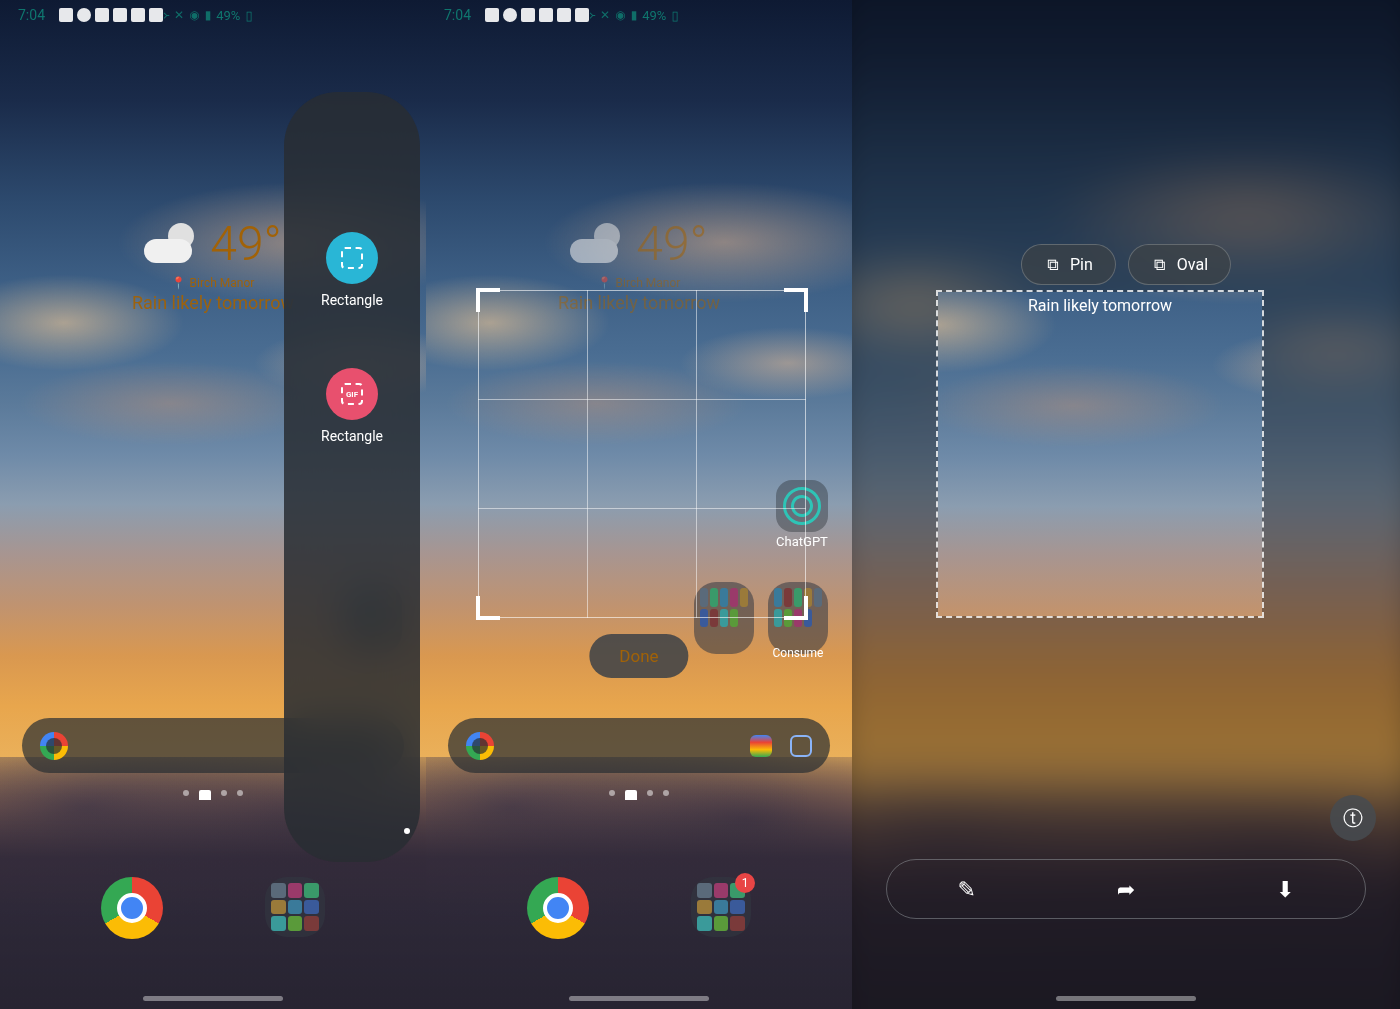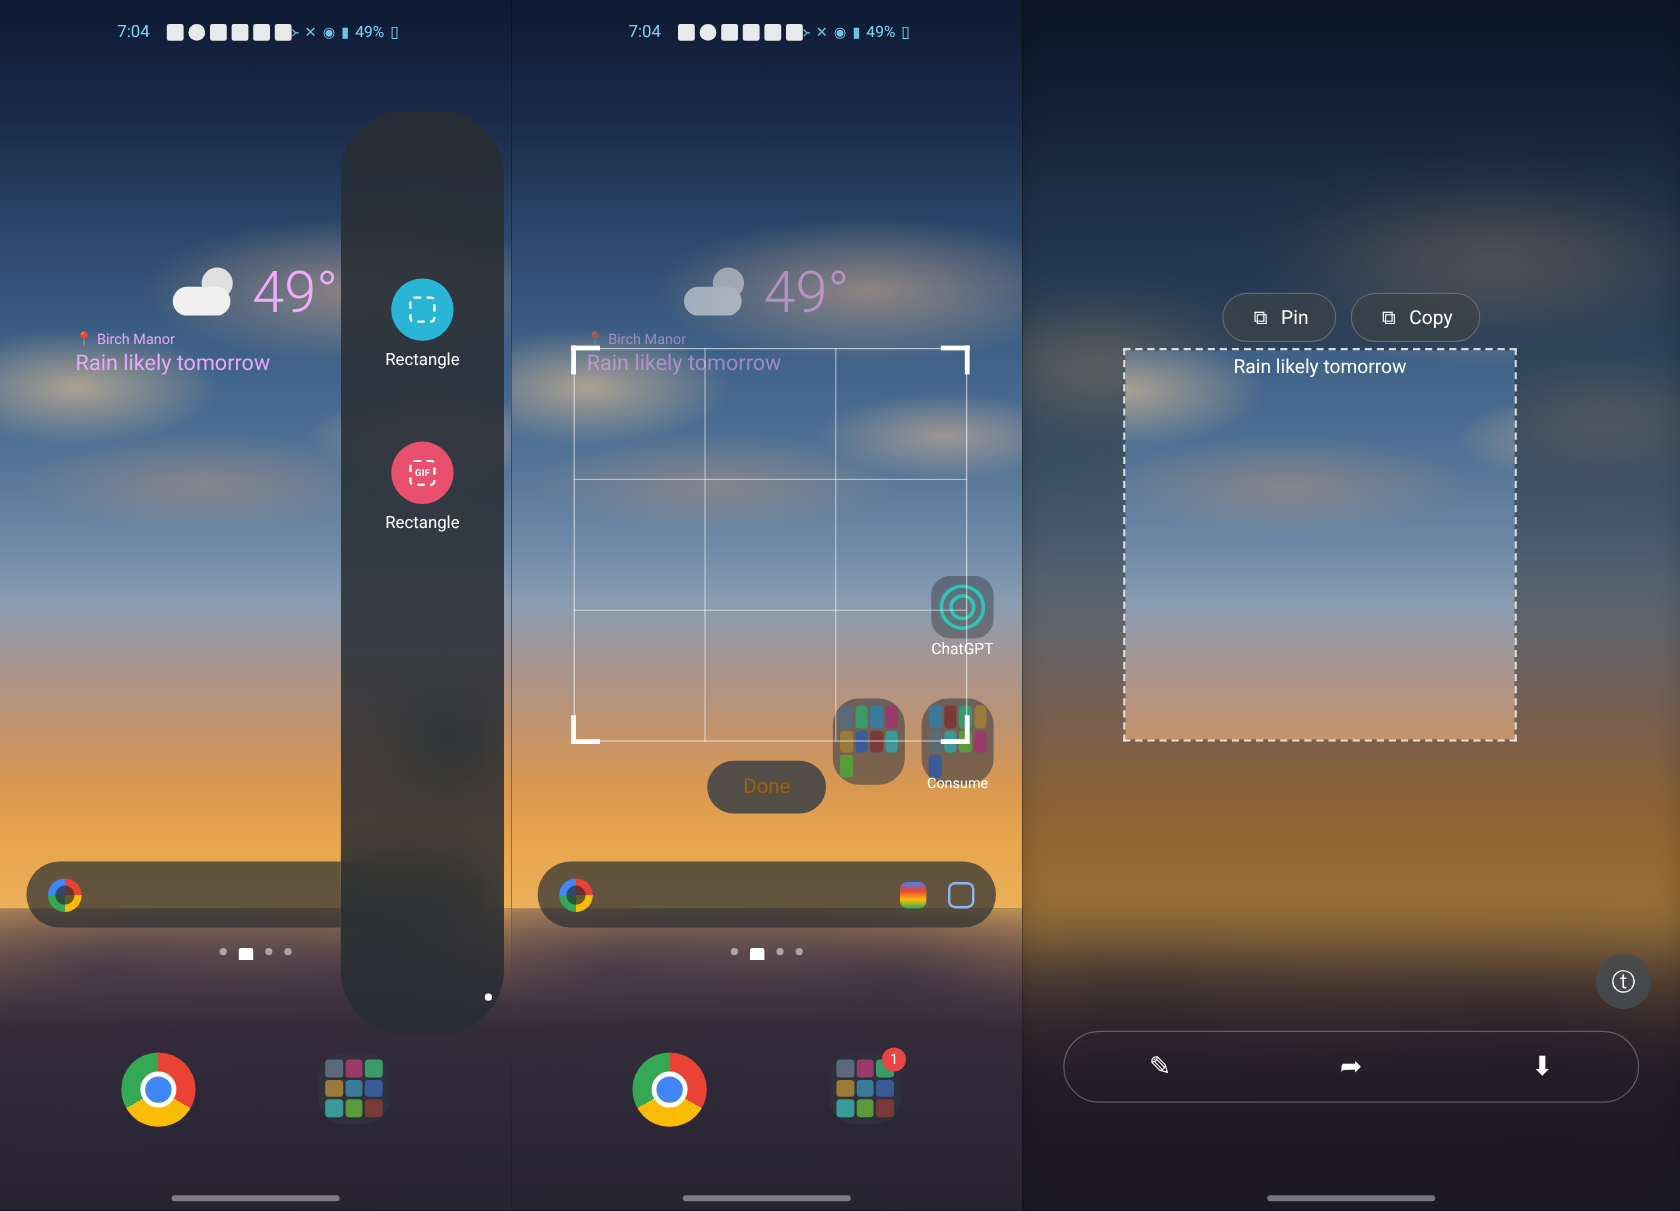--- a/index.html
+++ b/index.html
@@ -46,41 +46,41 @@
     radial-gradient(ellipse 300px 120px at 20% 20%, rgba(70,60,80,0.8), transparent),
     radial-gradient(ellipse 280px 110px at 75% 25%, rgba(65,55,75,0.8), transparent);
 }
 .blurred { filter: blur(20px) brightness(0.65); transform: scale(1.1); }
 
 .status-bar {
   position: absolute;
   top: 0; left: 0; right: 0;
   height: 30px;
   display: flex;
-  justify-content: center;
+  justify-content: flex-start;
   align-items: center;
   padding: 0 14px 0 18px;
-  color: #7dd3fc;
+  color: #0f766e;
   font-size: 14px;
   z-index: 50;
-  margin-top: 12px;
 }
 .status-left { display:flex; align-items:center; gap:6px; }
 .status-right { display:flex; align-items:center; gap:5px; font-size:13px; }
 .status-icons-left { display:flex; gap:4px; margin-left:8px; }
 .mini-icon { width:14px; height:14px; background:rgba(255,255,255,0.9); border-radius:2px; }
 .mini-icon.round { border-radius:50%; }
 .sig-icon { font-size:12px; opacity:0.9; }
 
 .weather {
   position: absolute;
   top: 215px;
   left: 50%;
   transform: translateX(-50%);
-  color: #f0abfc;
+  text-align: center;
+  color: #a16207;
   width: 300px;
   z-index: 10;
 }
 .weather-temp-row { display:flex; align-items:center; justify-content:center; gap:10px; }
 .weather-icon { width:56px; height:42px; position:relative; }
 .weather-icon::before { content:""; position:absolute; top:0; right:6px; width:26px; height:26px; background:#e0e0e0; border-radius:50%; }
 .weather-icon::after { content:""; position:absolute; bottom:2px; left:0; width:48px; height:24px; background:#f0f0f0; border-radius:24px; }
 .weather-temp { font-size:48px; font-weight:300; }
 .weather-loc { font-size:12px; margin-top:4px; opacity:0.95; }
 .weather-desc { font-size:18px; margin-top:2px; opacity:0.95; }
@@ -179,21 +179,21 @@
 .gpt-knot { width:38px; height:38px; border:3px solid #2ec4b6; border-radius:50%; position:relative; }
 .gpt-knot::before { content:""; position:absolute; inset:5px; border:3px solid #2ec4b6; border-radius:50%; transform:rotate(30deg); }
 .gpt-label { margin-top:2px; }
 
 .folder-row {
   position:absolute;
   top:582px; left:34px; right:24px;
   display:flex; justify-content:flex-end; gap:14px;
   z-index:12;
 }
-.folder { width:60px; height:72px; background:rgba(50,55,65,0.55); border-radius:22px; display:grid; grid-template-columns:1fr 1fr 1fr 1fr; grid-template-rows:1fr 1fr 1fr; gap:2px; padding:6px; position:relative; }
+.folder { width:60px; height:72px; background:rgba(50,55,65,0.55); border-radius:22px; display:grid; grid-template-columns:1fr 1fr 1fr 1fr 1fr; grid-template-rows:1fr 1fr 1fr; gap:2px; padding:6px; position:relative; }
 .folder-app { border-radius:3px; }
 .fa1{background:#5a6a7a} .fa2{background:#3a9a6a} .fa3{background:#3a7a9a}
 .fa4{background:#9a3a6a} .fa5{background:#9a7a3a} .fa6{background:#3a5a9a}
 .fa7{background:#7a3a3a} .fa8{background:#3a9a9a} .fa9{background:#5a9a3a}
 .folder-label { position:absolute; top:64px; left:50%; transform:translateX(-50%); color:#fff; font-size:12px; white-space:nowrap; }
 
 .search-bar {
   position:absolute;
   top:718px; left:22px; right:22px;
   height:55px;
@@ -465,21 +465,21 @@
 <div class="panel panel-3">
   <div class="wallpaper blurred"></div>
 
   <div class="pill-buttons">
     <div class="pill-btn">
       <div class="pill-icon">⧉</div>
       <span>Pin</span>
     </div>
     <div class="pill-btn">
       <div class="pill-icon">⧉</div>
-      <span>Copy</span>
+      <span>Oval</span>
     </div>
   </div>
 
   <div class="captured-box">
     <div class="wallpaper captured-wallpaper"></div>
     <div class="captured-text">Rain likely tomorrow</div>
 
   </div>
 
   <div class="extract-btn">

